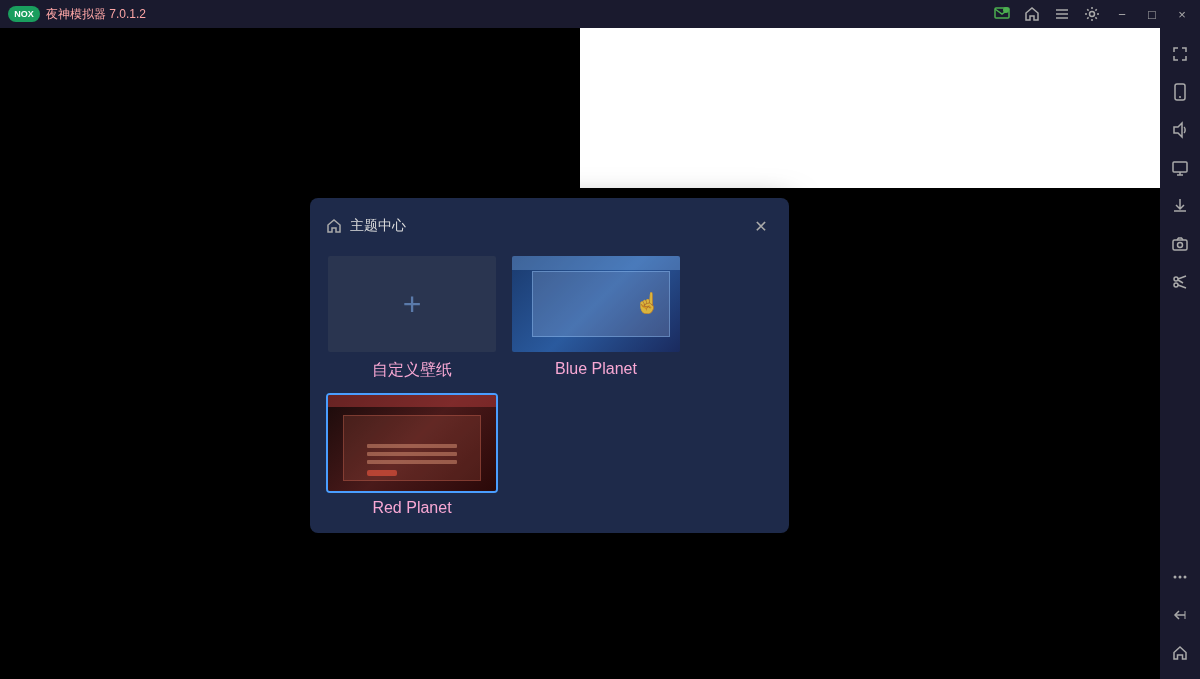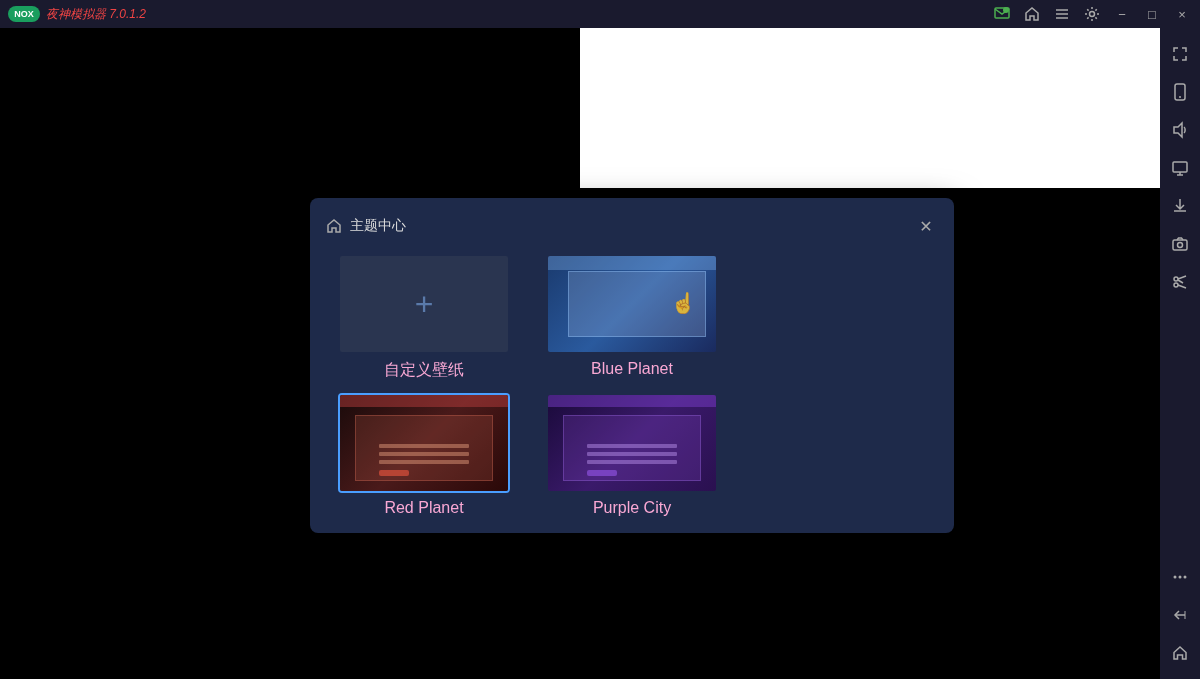--- a/index.html
+++ b/index.html
@@ -35,23 +35,22 @@
       background: #1a9e5e;
       border-radius: 8px;
       display: flex;
       align-items: center;
       justify-content: center;
       font-size: 9px;
       font-weight: bold;
       color: white;
     }
     .title-text {
-      color: #ef4444;
+      color: #fca5a5;
       font-size: 12px;
-      font-style: italic;
     }
     .title-bar-right {
       display: flex;
       align-items: center;
       gap: 2px;
       padding-right: 4px;
     }
     .title-btn {
       width: 28px;
       height: 28px;
@@ -115,21 +114,21 @@
       flex-direction: column;
       align-items: center;
       gap: 2px;
     }
 
     
     .theme-dialog {
       position: absolute;
       top: 170px;
       left: 310px;
-      width: 644px;
+      width: 479px;
       background: #1e2a4a;
       border-radius: 8px;
       padding: 16px;
       pointer-events: all;
       box-shadow: 0 8px 32px rgba(0,0,0,0.6);
     }
     .dialog-header {
       display: flex;
       align-items: center;
       justify-content: space-between;
@@ -461,36 +460,20 @@
                 <div class="rp-line"></div>
                 <div class="rp-line"></div>
                 <div class="rp-btn"></div>
               </div>
             </div>
           </div>
         </div>
         <span class="theme-label">Red Planet</span>
       </div>
 
-      <div class="theme-item">
-        <div class="theme-thumb">
-          <div class="thumb-purple-city">
-            <div class="pc-bar"></div>
-            <div class="pc-window">
-              <div class="pc-content">
-                <div class="pc-line"></div>
-                <div class="pc-line"></div>
-                <div class="pc-line"></div>
-                <div class="pc-btn"></div>
-              </div>
-            </div>
-          </div>
-        </div>
-        <span class="theme-label">Purple City</span>
-      </div>
 
       <div class="theme-item">
         <div class="theme-empty"></div>
       </div>
     </div>
   </div>
 </div>
 
 <div class="right-sidebar">
   <div class="sidebar-icon">

